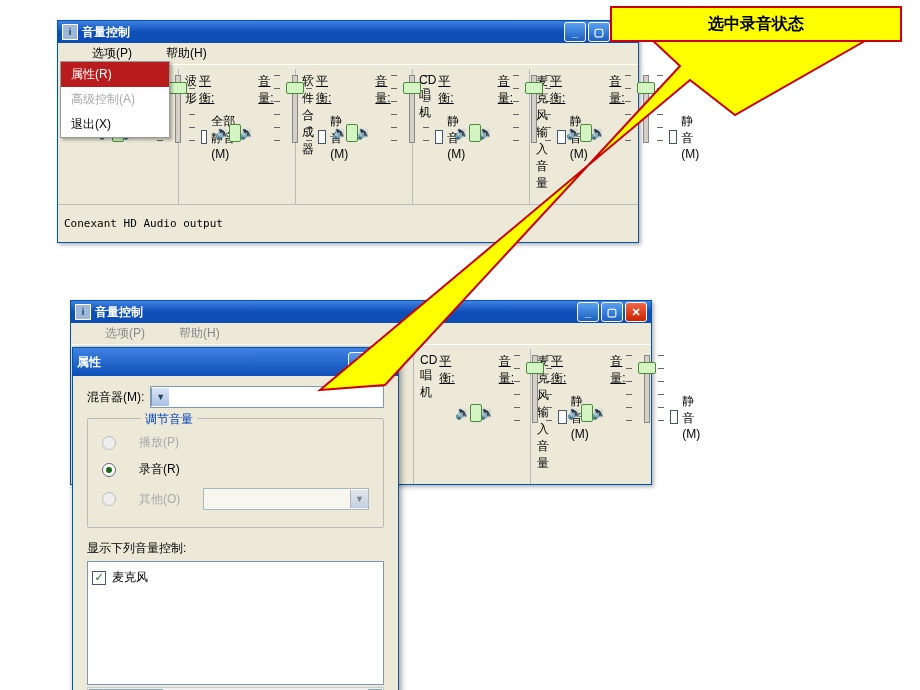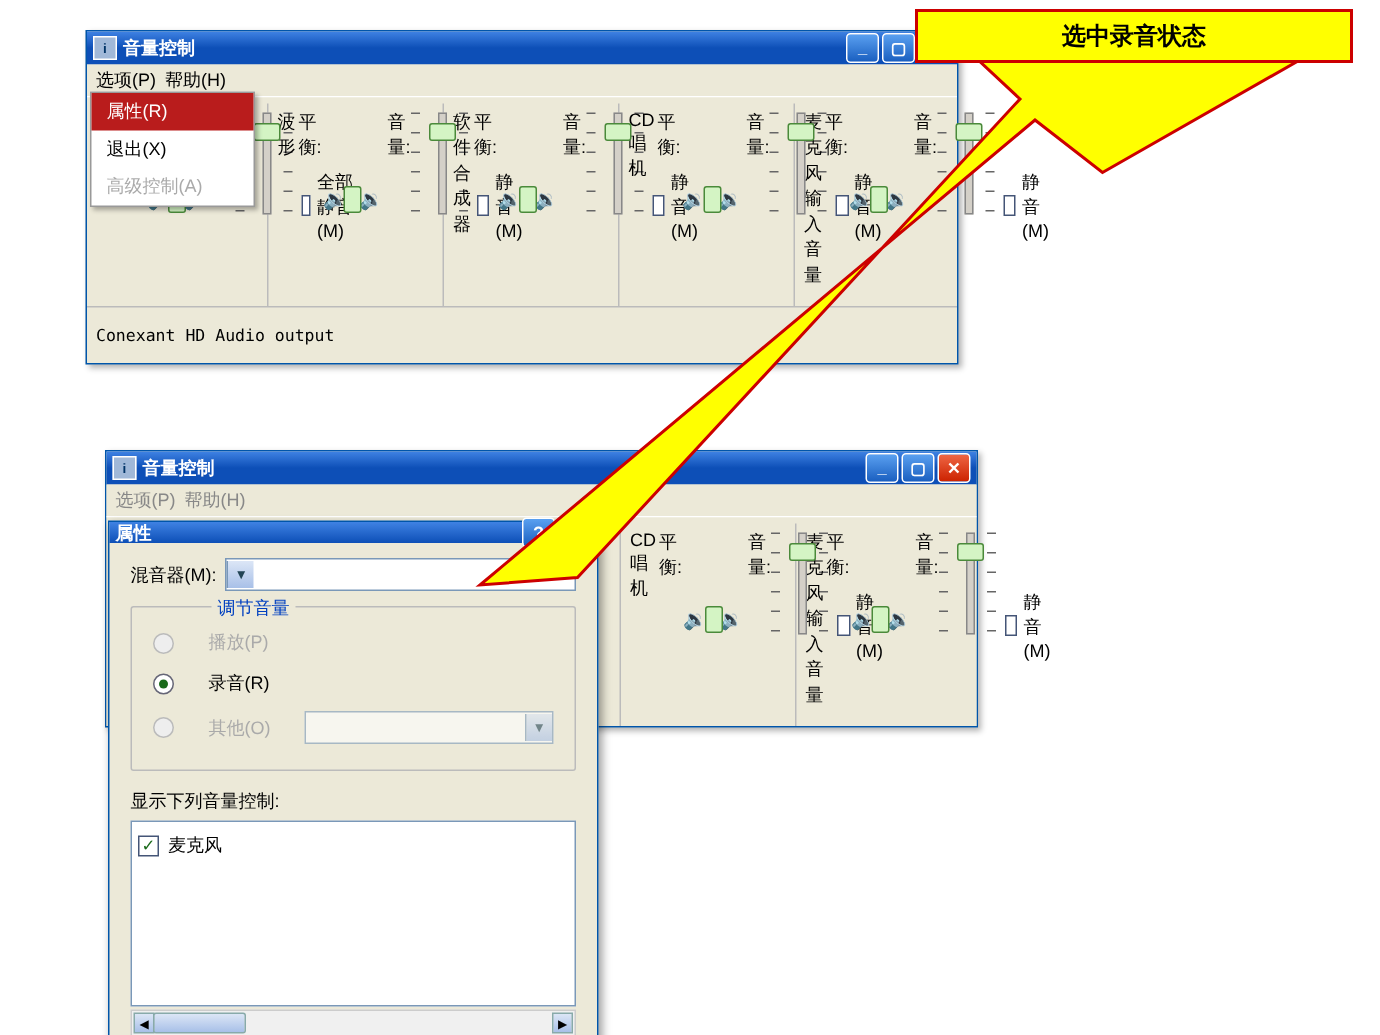--- a/index.html
+++ b/index.html
@@ -48,21 +48,21 @@
   }
   .win-min, .win-max { background: linear-gradient(#5aa0f0,#1a5fc0); }
   .win-close { background: linear-gradient(#ee6644,#cc2200); }
   .menubar {
     background: #ece9d8;
     border-bottom: 1px solid #fff;
     padding: 2px 6px;
     display:flex;
     gap: 6px;
   }
-  .menubar span { cursor:pointer; }
+  .menubar span { cursor:pointer;margin-left:28px; }
   .menubar.inactive { color:#888; }
   .dropdown {
     position: absolute;
     background: #fff;
     border: 1px solid #999;
     box-shadow: 2px 2px 3px rgba(0,0,0,0.3);
     min-width: 108px;
     z-index: 10;
   }
   .dropdown .item {
@@ -81,21 +81,21 @@
   }
   .channel {
     width: 108px;
     border-left: 1px solid #bbb;
     padding: 2px 4px 2px 4px;
     display:flex;
     flex-direction: row;
   }
   .channel:first-child { border-left:none; }
   .ch-title { text-align:left; font-size:12px; padding-bottom:10px; padding-top:2px; padding-left:2px;}
-  .ch-label { font-size:12px; padding:2px 0 2px 2px;}
+  .ch-label { font-size:12px; padding:2px 0 2px 2px;text-decoration:underline;}
   .balance {
     display:flex; align-items:center; justify-content:space-between;
     padding: 0 2px 8px 2px;
   }
   .spk {
     width:14px;height:14px;font-size:13px;
     color:#c89810;
     display:inline-flex;align-items:center;justify-content:center;
   }
   .htrack {
@@ -167,21 +167,21 @@
   .dlg {
     position:absolute;
     border: 1px solid #0055aa;
     background:#ece9d8;
     box-shadow: 2px 2px 6px rgba(0,0,0,0.4);
   }
   .dlg-title {
     background: linear-gradient(to bottom, #3f82e3 0%, #0d4fb7 100%);
     color:#fff;
     font-weight:bold;
-    height:14px;
+    height:28px;
     display:flex;align-items:center;padding:0 4px;
   }
   .dlg-title .spacer{flex:1;}
   .dlg-title .hbtn{
     width:20px;height:18px;border:1px solid #fff;border-radius:3px;
     background:linear-gradient(#5aa0f0,#1a5fc0);
     display:flex;align-items:center;justify-content:center;
     color:#fff;font-weight:bold;font-size:12px;margin-left:2px;cursor:pointer;
   }
   .dlg-title .cbtn{
@@ -281,22 +281,22 @@
       <div class="win-btn win-close">✕</div>
     </div>
   </div>
   <div class="menubar">
     <span>选项(P)</span>
     <span>帮助(H)</span>
   </div>
 
   <div class="dropdown" style="left:2px; top:40px;">
     <div class="item sel">属性(R)</div>
+    <div class="item disabled">高级控制(A)</div>
     <div class="item">退出(X)</div>
-    <div class="item disabled">高级控制(A)</div>
   </div>
   <div class="mixer-body">
 
     <div class="channel">
       <div class="ch-title">音量控制</div>
       <div class="ch-label">平衡:</div>
       <div class="balance">
         <span class="spk">🔉</span>
         <div class="htrack">
             <div class="hthumb"></div>

